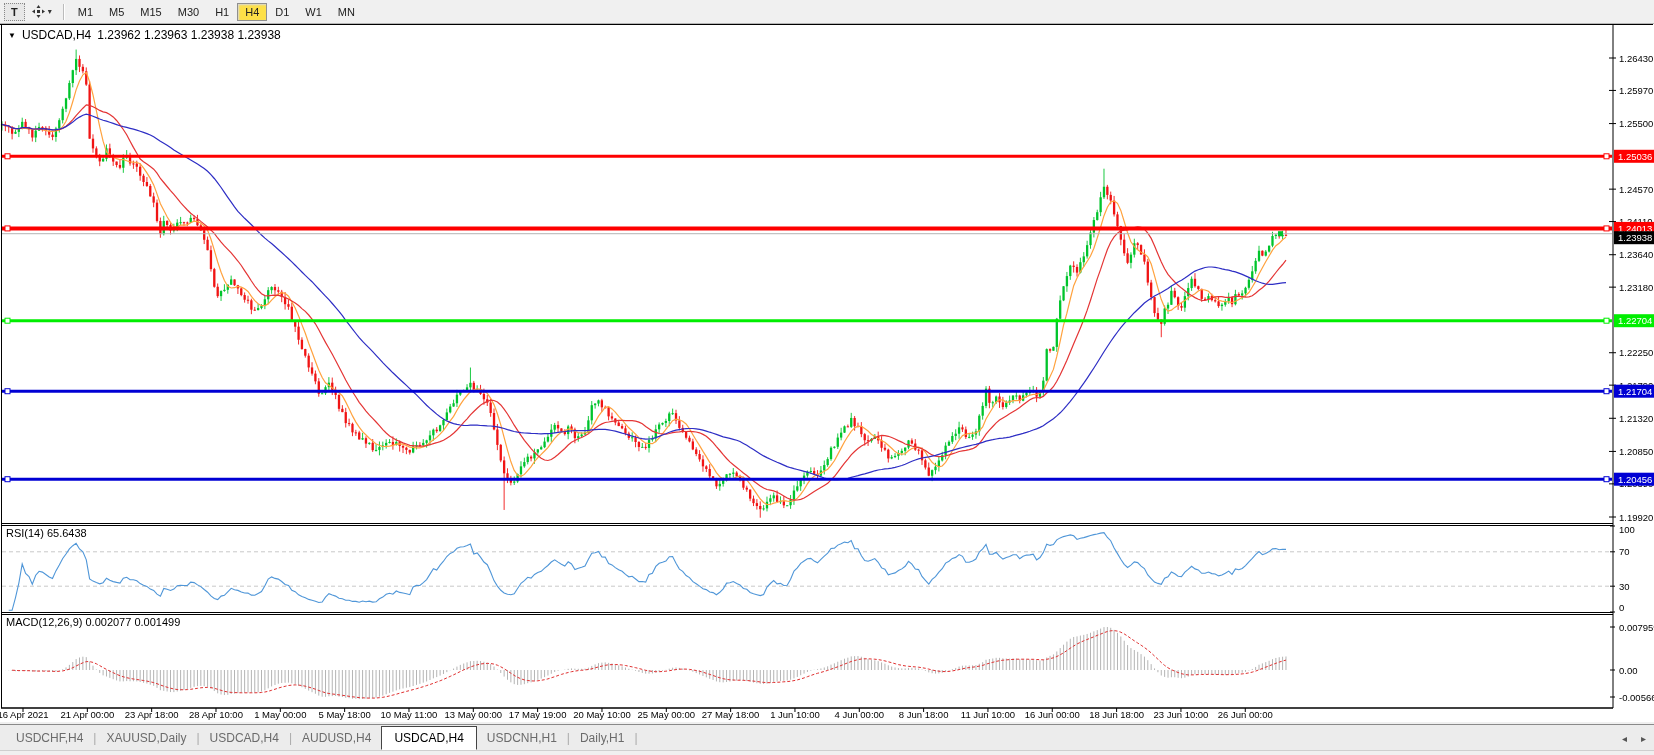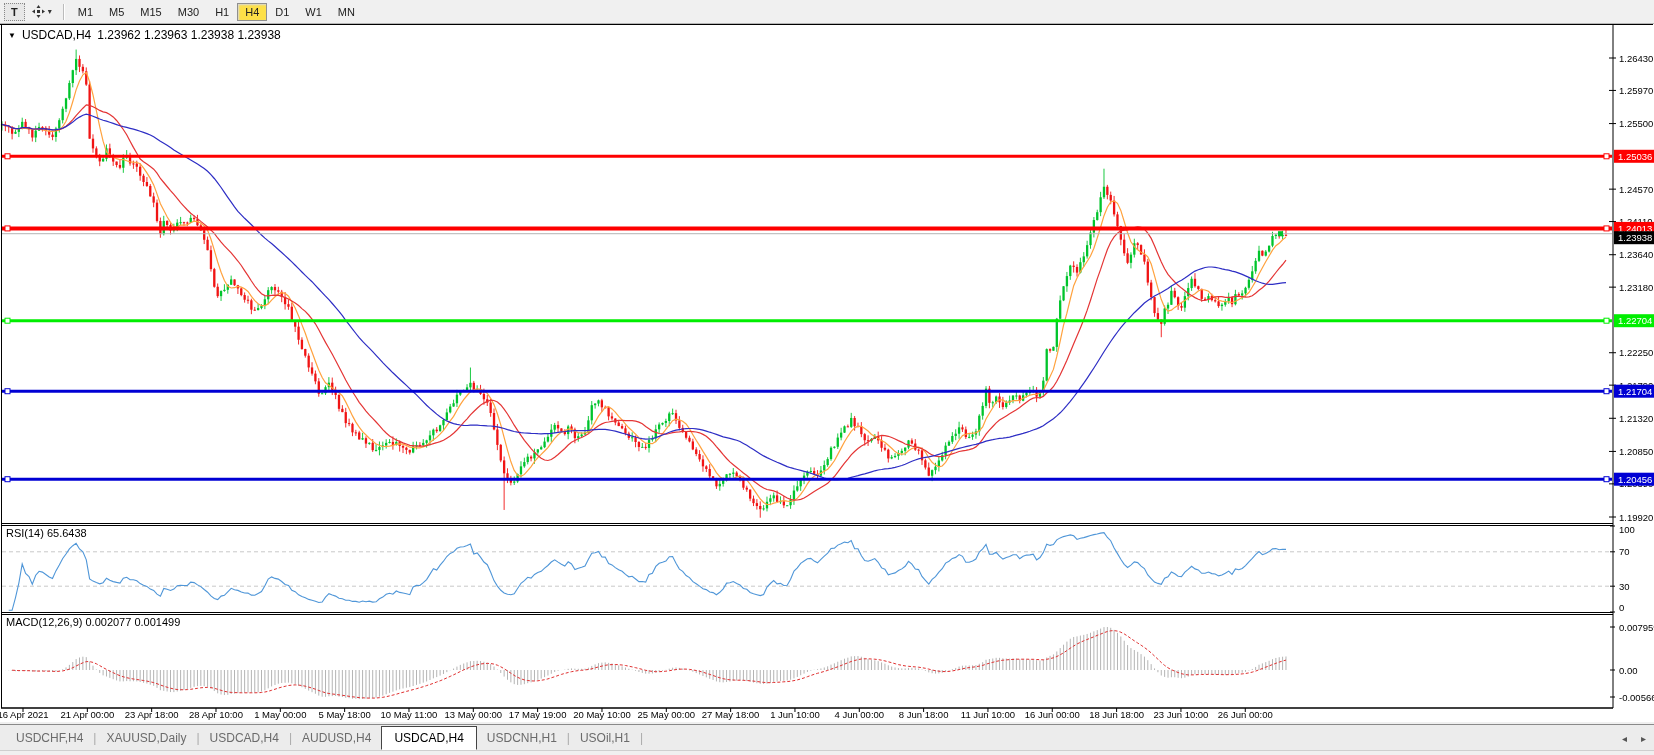--- a/index.html
+++ b/index.html
@@ -1389,21 +1389,21 @@
         <div class="tab">USDCHF,H4</div>
         <span class="tab-sep">|</span>
         <div class="tab">XAUUSD,Daily</div>
         <span class="tab-sep">|</span>
         <div class="tab">USDCAD,H4</div>
         <span class="tab-sep">|</span>
         <div class="tab">AUDUSD,H4</div>
         <div class="tab active">USDCAD,H4</div>
         <div class="tab">USDCNH,H1</div>
         <span class="tab-sep">|</span>
-        <div class="tab">USOil,H1</div>
+        <div class="tab">Daily,H1</div>
         <span class="tab-sep">|</span>
       </div>
     <div id="tab-scroll">
       <span>◂</span>
       <span>▸</span>
     </div>
   </div>
   <div id="statusbar"></div>
 </div>
 

